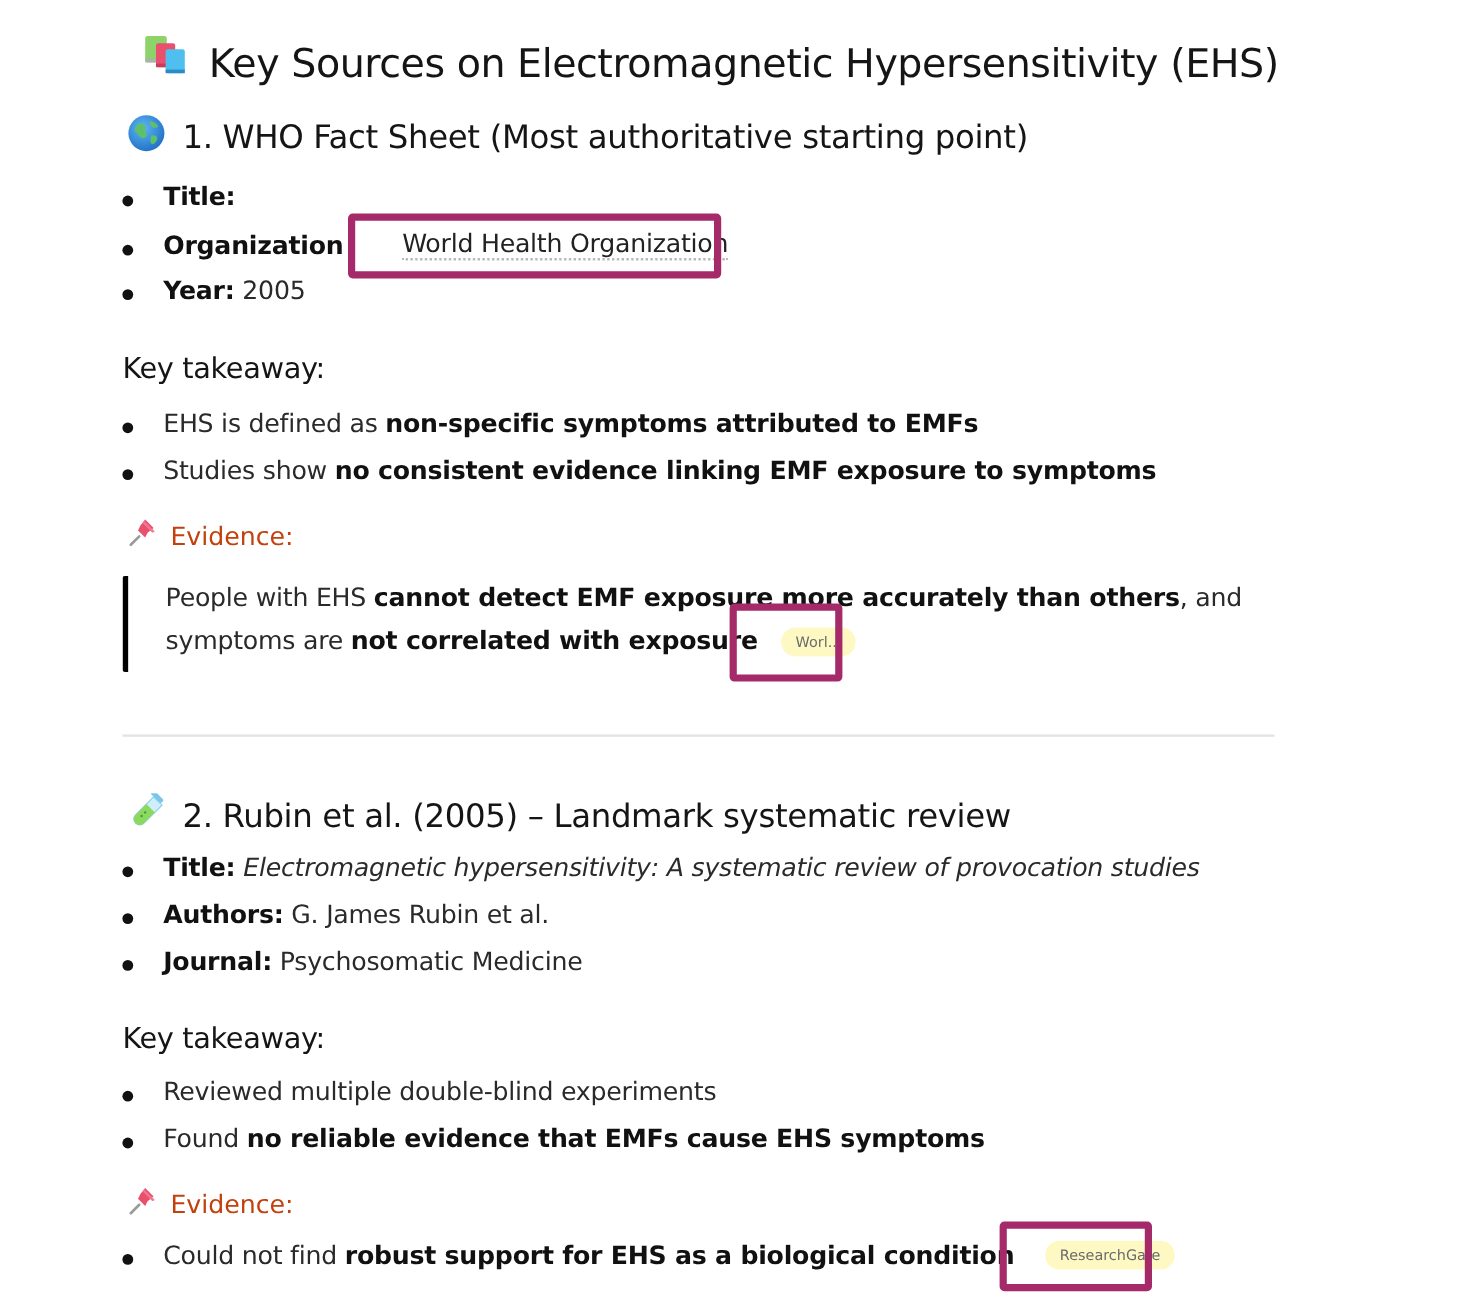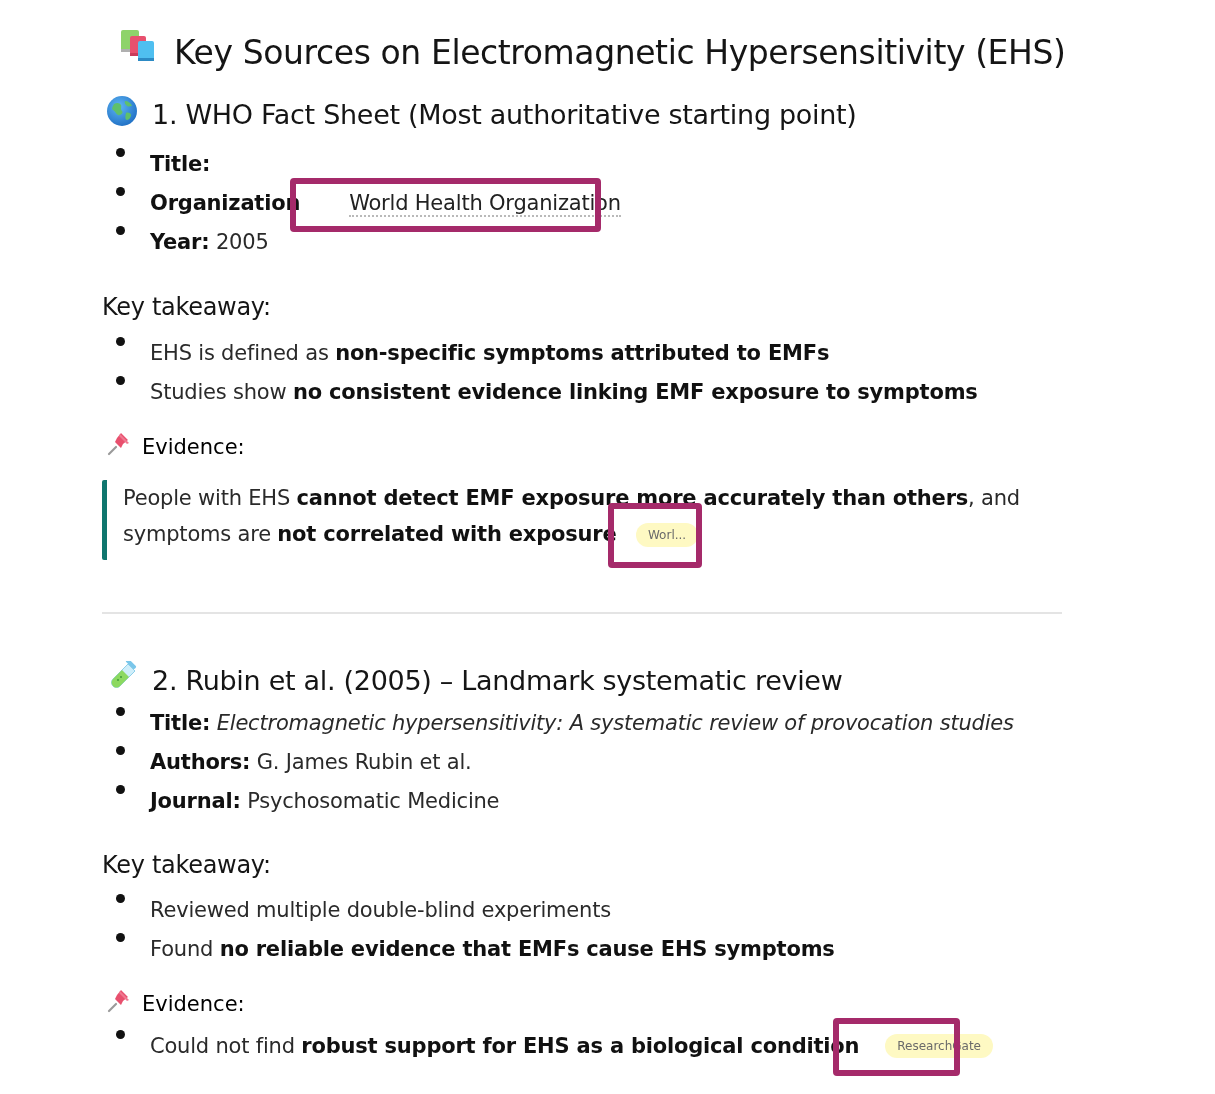--- a/index.html
+++ b/index.html
@@ -17,38 +17,38 @@
   .h2 {
     position: absolute; left: 4px; font-size: 27px; font-weight: 500; color: #151515;
     white-space: nowrap; letter-spacing: -0.3px; display: flex; align-items: center;
   }
   .h3 {
     position: absolute; left: 0; font-size: 24px; font-weight: 500; color: #151515; white-space: nowrap;
     letter-spacing: -0.3px;
   }
   .emoji { display: inline-block; margin-right: 14px; }
   .li {
-    position: absolute; left: 14px; font-size: 21px; color: #2a2a2a; white-space: nowrap; letter-spacing: -0.2px;
-    display: flex; align-items: flex-start;
+    position: absolute; left: 0; font-size: 21px; color: #2a2a2a; white-space: nowrap; letter-spacing: -0.2px;
+    display: flex; align-items: flex-end;
   }
   .li .bullet {
     display: inline-block; width: 9px; height: 9px; border-radius: 50%; background: #111;
     margin-right: 25px; transform: translateY(-4px);
   }
   .li b, .bq b { font-weight: 600; color: #111; }
   .li i { font-style: italic; }
   .evi {
-    position: absolute; left: 4px; font-size: 21px; color: #000000; white-space: nowrap;
+    position: absolute; left: 4px; font-size: 21px; color: #c2410c; white-space: nowrap;
     display: flex; align-items: center;
   }
   .evi .emoji { margin-right: 10px; }
   .bq {
     position: absolute; left: 0; top: 480px; width: 940px; height: 80px;
-    border-left: 5px solid #0f766e; border-radius: 2px;
-    padding-left: 16px; box-sizing: border-box;
+    border-left: 5px solid #000000; border-radius: 2px;
+    padding-left: 31px; box-sizing: border-box;
     font-size: 21px; line-height: 36px; color: #2a2a2a; letter-spacing: -0.2px;
   }
   .bq .line { white-space: nowrap; display: block; }
   .hr { position: absolute; left: 0; top: 612px; width: 960px; height: 2px; background: #e4e4e4; }
   .link-dotted { border-bottom: 2px dotted #b9b9b9; padding-bottom: 0; color: #222; margin-left: 36px; }
   .chip {
     display: inline-block; background: #fef9c3; color: #6a6a6a; font-size: 12px;
     border-radius: 12px; padding: 4px 12px; vertical-align: middle; line-height: 16px;
     letter-spacing: 0;
   }

